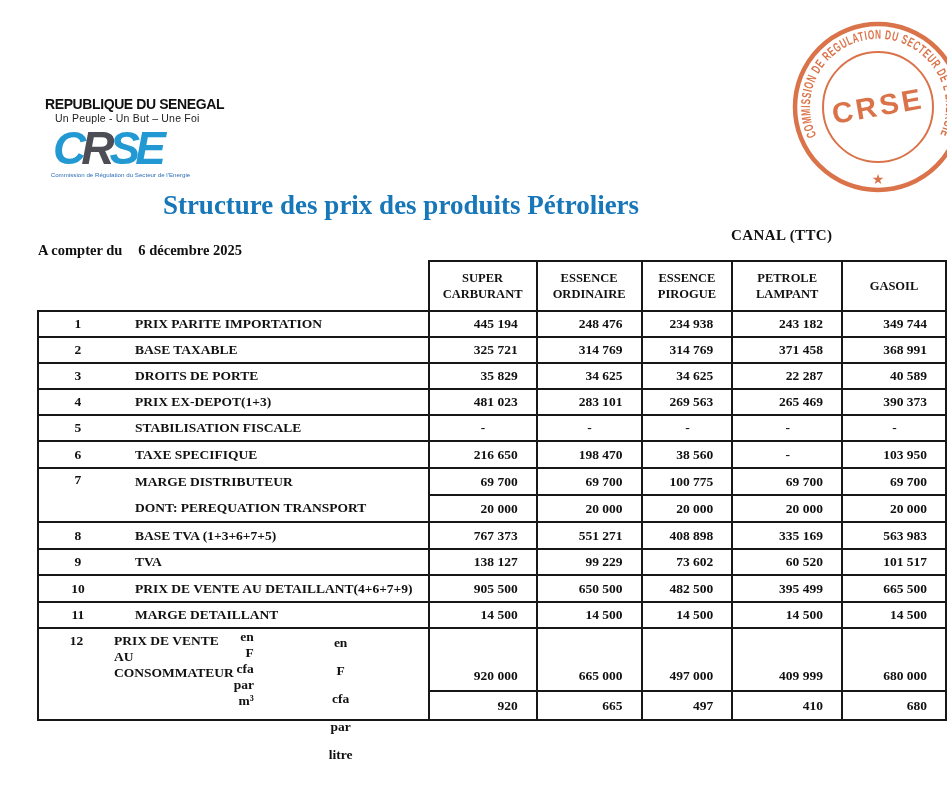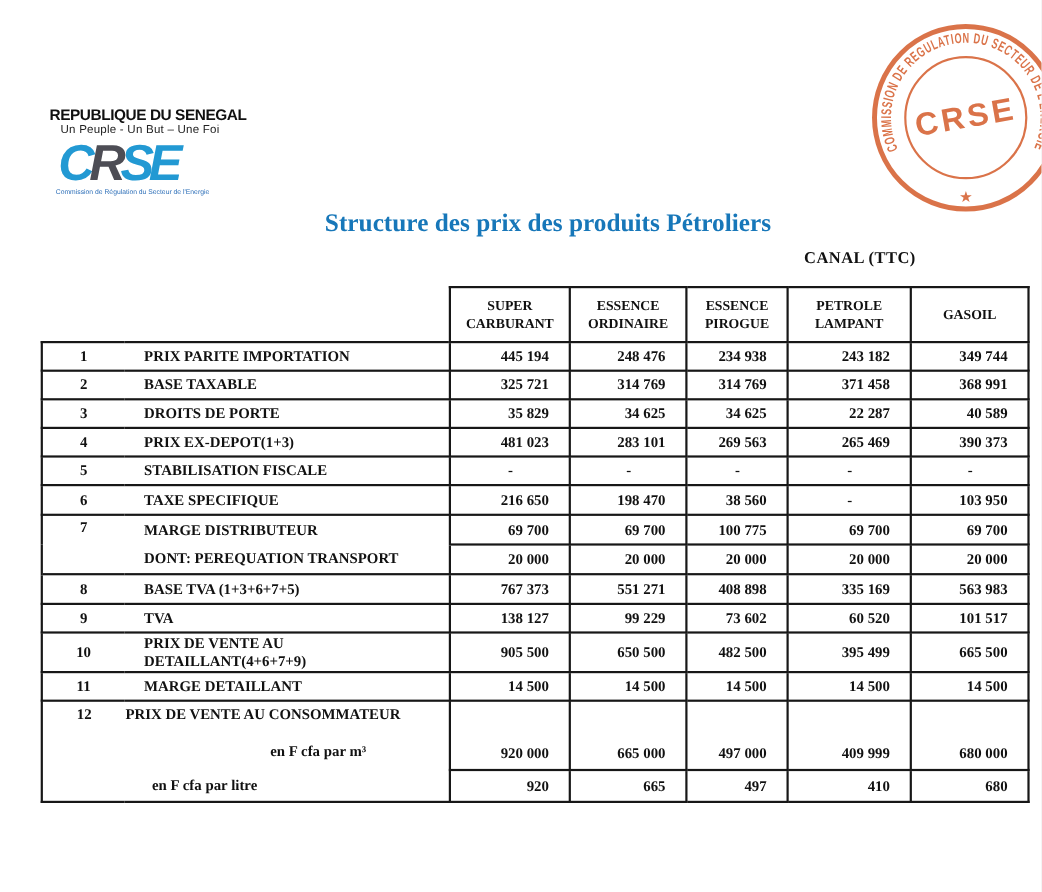--- a/index.html
+++ b/index.html
@@ -14,22 +14,22 @@
   .republic { font-family:"Liberation Sans", sans-serif; font-weight:bold; font-size:14px; letter-spacing:-0.4px; color:#101010; }
   .motto { font-family:"Liberation Sans", sans-serif; font-size:10.5px; color:#222; padding-left:10px; letter-spacing:0.2px; }
   .crse-logo { margin-top:5px; padding-left:8px; font-family:"Liberation Sans", sans-serif;
     font-style:italic; font-weight:bold; font-size:46px; line-height:0.85; letter-spacing:-5px; }
   .logo-caption { font-family:"Liberation Sans", sans-serif; font-size:6.5px; color:#2d6fb8; margin-top:3px; padding-left:6px; white-space:nowrap; transform:scale(0.95); transform-origin:left; }
 
   
   .stamp { position:absolute; left:783px; top:12px; opacity:0.93; }
 
   
-  .doc-title { position:absolute; left:101px; top:190px; width:600px; text-align:right;
-    font-size:23px; font-weight:bold; }
+  .doc-title { position:absolute; left:101px; top:190px; width:600px; text-align:center;
+    font-size:27px; font-weight:bold; }
   .acompter { position:absolute; left:38px; top:242px; font-size:14.5px; font-weight:bold; }
   .acompter .date { margin-left:16px; }
   .canal { position:absolute; left:731px; top:227px; font-size:15px; font-weight:bold; letter-spacing:0.4px; }
 
   
   .price-table { position:absolute; left:37px; top:260px; border-collapse:collapse; table-layout:fixed; }
   .price-table th, .price-table td { font-weight:bold; font-size:13.5px; box-sizing:border-box; }
   .price-table th {
     border:2px solid #171717; height:50px; text-align:center; font-size:12.5px;
     line-height:1.3; padding:0 8px;
@@ -41,21 +41,21 @@
   tr.r-last { height:28px; }
   .c-num { border:2px solid #171717; border-right:none; text-align:center; }
   .c-label { border:2px solid #171717; border-left:none; text-align:left; padding-left:18px; }
   .c-val { border:2px solid #171717; text-align:right; padding-right:18px; }
   .c-val.dash { text-align:center; padding-right:0; }
   .c-val.vbottom { vertical-align:bottom; padding-bottom:6px; }
   .no-bottom { border-bottom:none !important; }
   .no-top { border-top:none !important; }
   .vtop { vertical-align:top; padding-top:3px; }
   .c-label12 { border:2px solid #171717; padding:0; vertical-align:top; }
-  .l12-wrap { display:flex; flex-direction:column; height:90px; }
+  .l12-wrap { display:flex; flex-direction:row; height:90px; }
   .l12-head { display:flex; padding-top:4px; }
   .l12-num { width:75px; text-align:center; flex:0 0 75px; }
   .l12-spacer { flex:1; }
   .l12-unit { text-align:right; padding-right:75px; }
   .u-m3 { margin-bottom:9px; }
   .u-litre { height:28px; line-height:28px;text-align:center; }
 </style>
 </head>
 <body>
 
@@ -73,20 +73,21 @@
       <path id="ringpath" d="M 33.4 123.7 A 68 68 0 1 1 156.6 123.7" fill="none"></path>
     </defs>
     <circle cx="95" cy="95" r="83" fill="none" stroke="#d8693c" stroke-width="4.5"></circle>
     <circle cx="95" cy="95" r="55" fill="none" stroke="#d8693c" stroke-width="2"></circle>
     <text font-family="Liberation Sans, sans-serif" font-size="13" font-weight="bold" fill="#d8693c" letter-spacing="1"><textPath href="#ringpath" startOffset="0" textLength="272" lengthAdjust="spacingAndGlyphs">COMMISSION DE REGULATION DU SECTEUR DE L'ENERGIE</textPath></text>
     <text x="95" y="104" text-anchor="middle" font-family="Liberation Sans, sans-serif" font-size="29" font-weight="bold" fill="#d8693c" letter-spacing="3" transform="rotate(-10 95 95)">CRSE</text>
     <text x="95" y="172" text-anchor="middle" font-size="14" fill="#d8693c">★</text>
   </svg>
 
   <div class="doc-title" style="color: rgb(23, 119, 185);">Structure des prix des produits Pétroliers</div>
+  <div class="acompter"><span>A compter du</span><span class="date">6 décembre 2025</span></div>
   <div class="canal">CANAL (TTC)</div>
 
   <table class="price-table">
     <colgroup>
       <col style="width:75px">
         <col style="width:296px">
       <col style="width:109px">
         <col style="width:106px">
         <col style="width:92px">
       <col style="width:112px">

